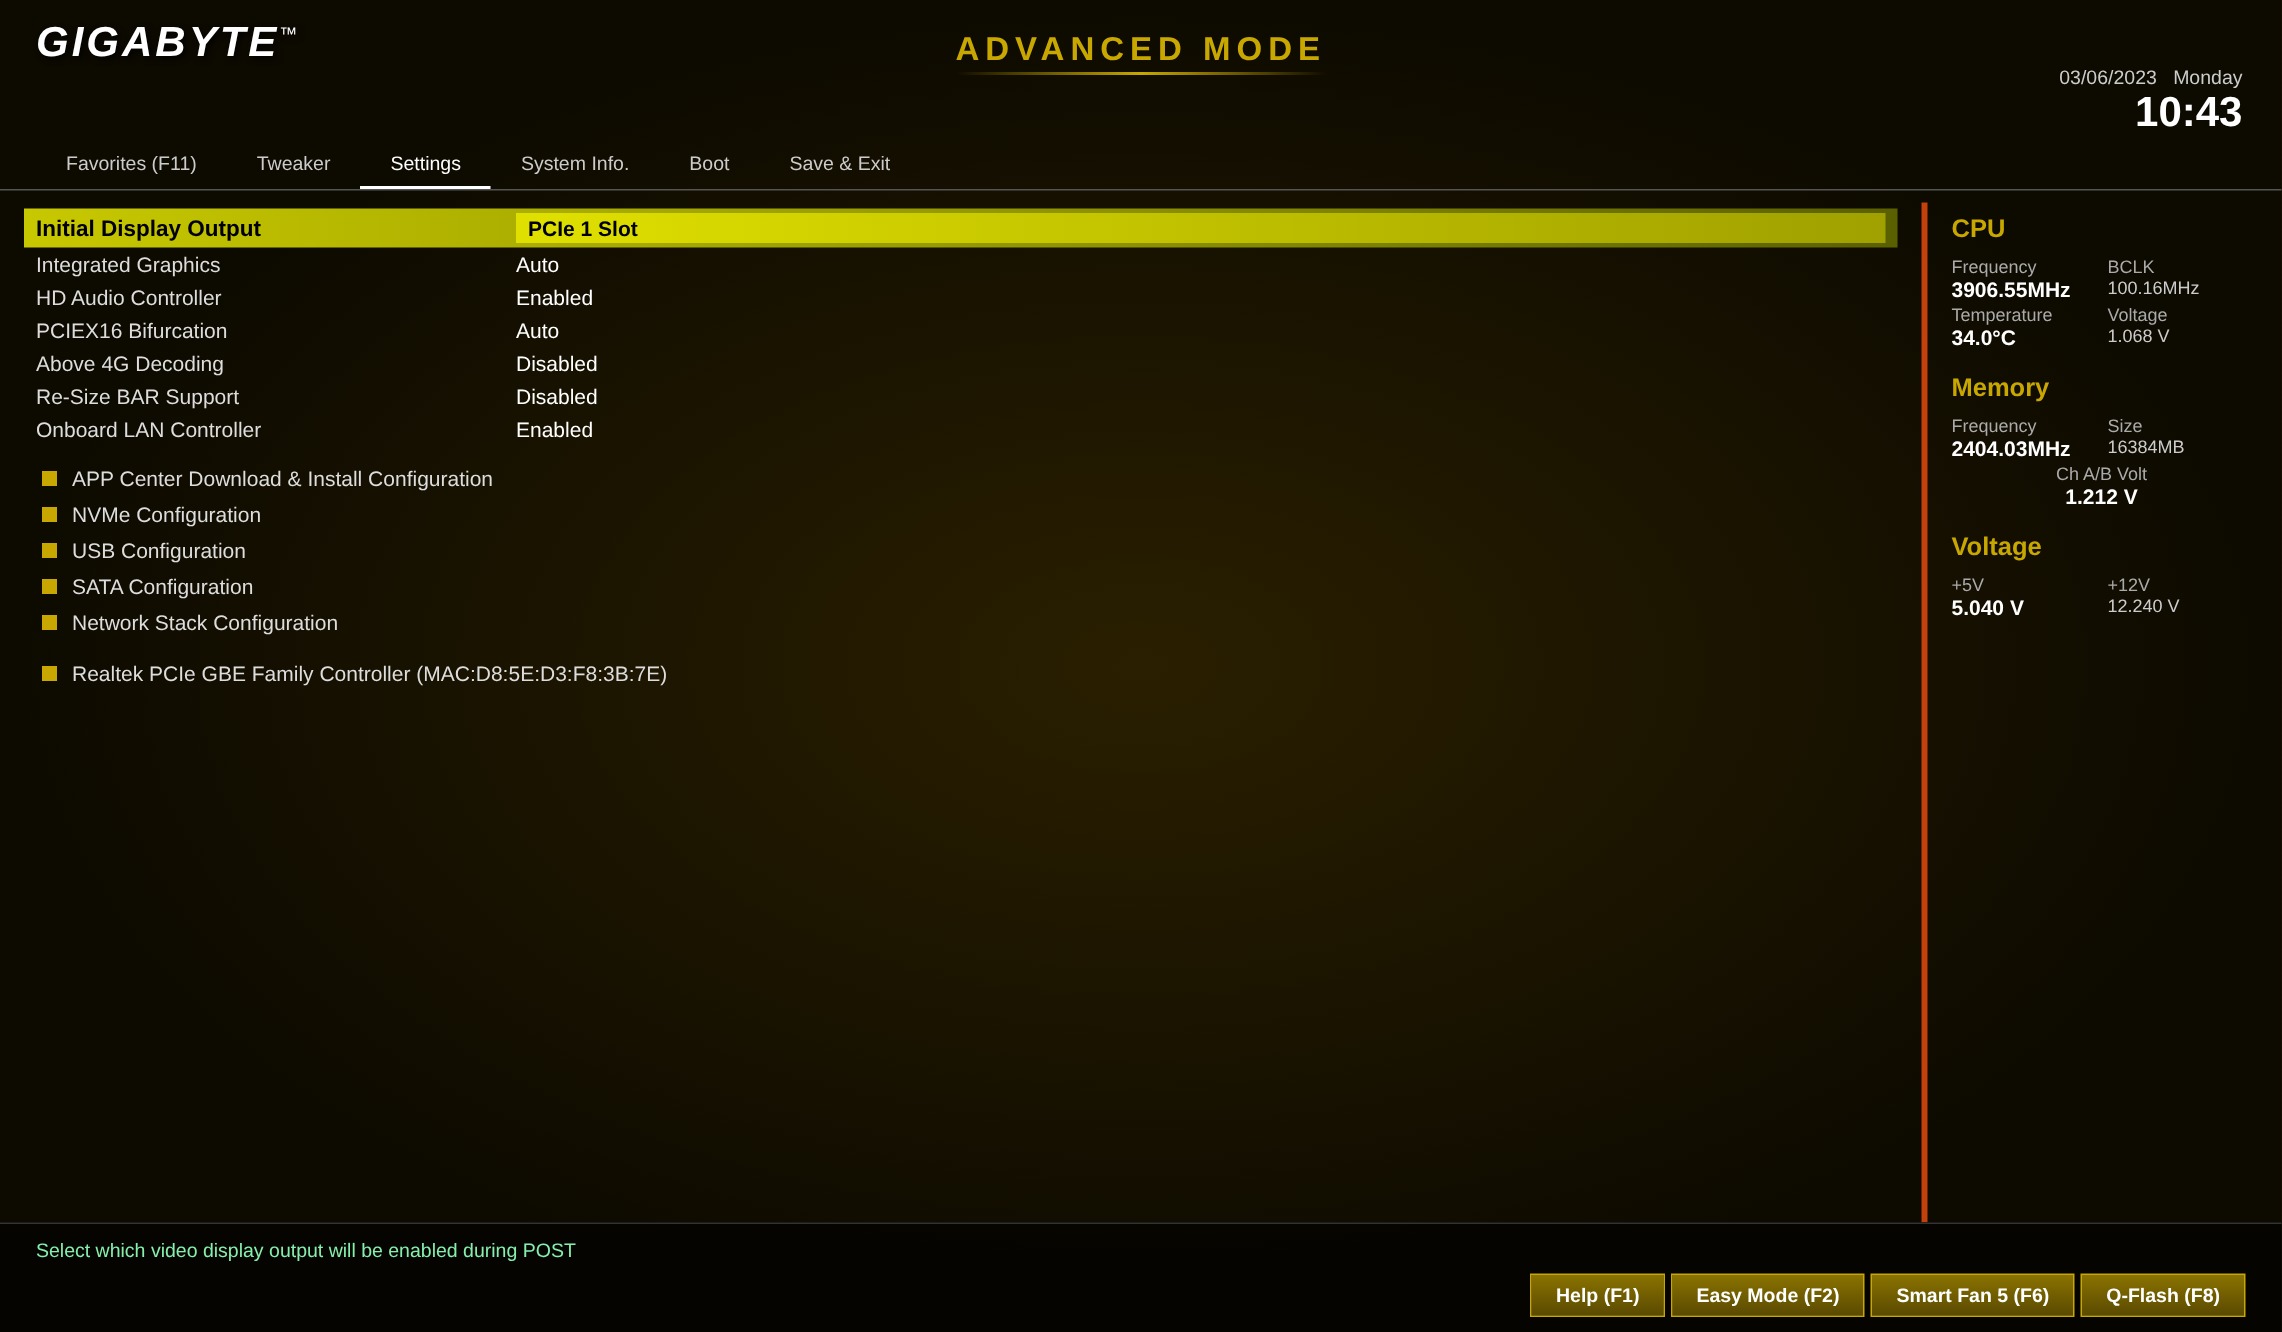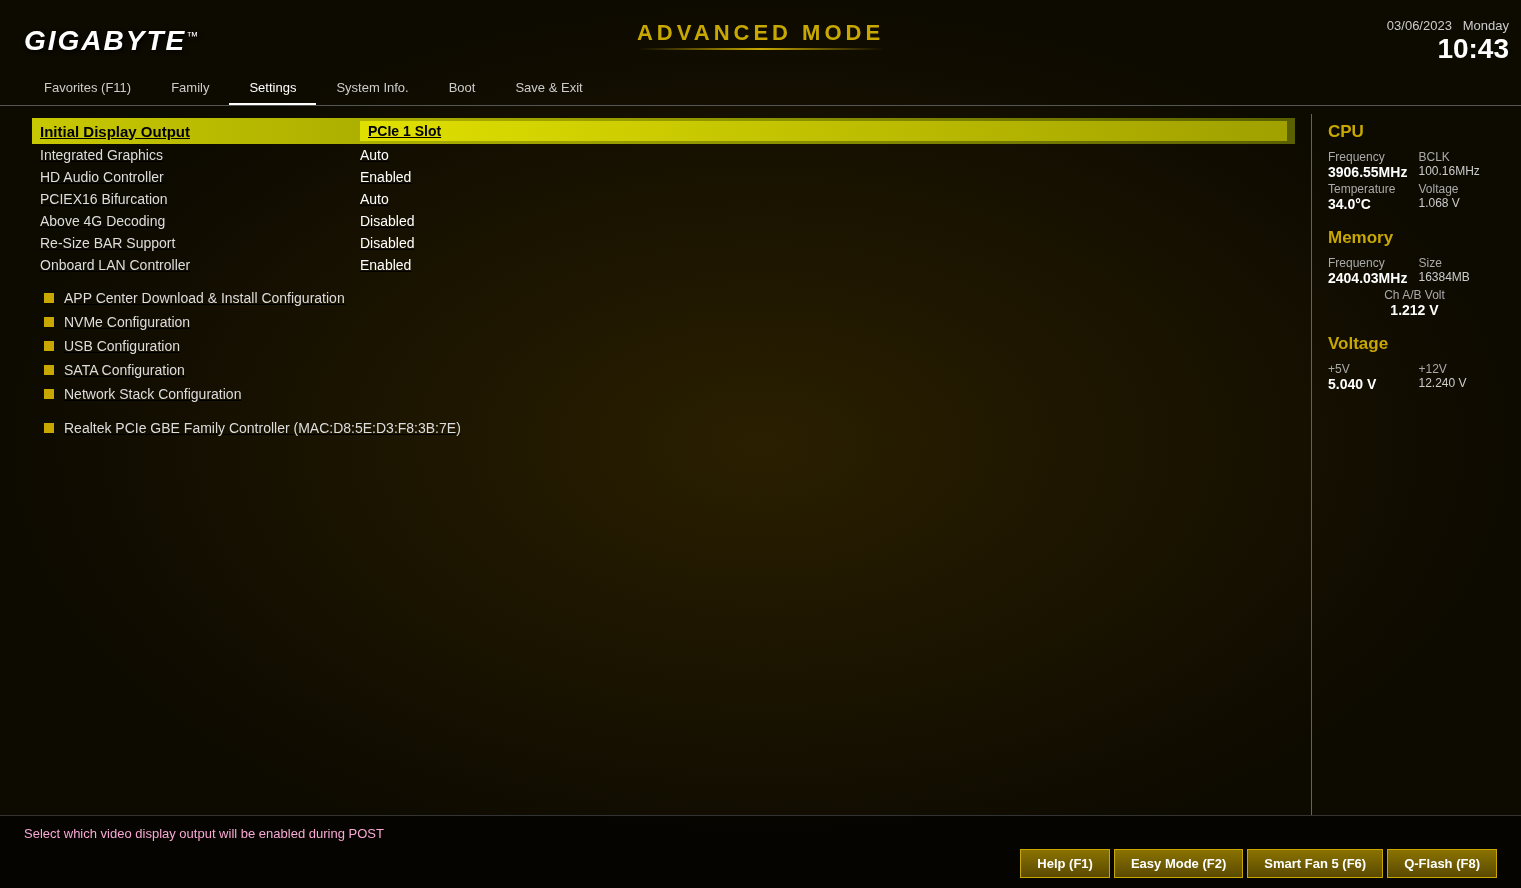--- a/index.html
+++ b/index.html
@@ -28,24 +28,25 @@
       z-index: 1;
       width: 100%;
       height: 100%;
       display: flex;
       flex-direction: column;
     }
 
     
     .header {
       display: flex;
-      align-items: center;
-      padding: 12px 12px 0 24px;
+      align-items: flex-start;
+      padding: 12px 26px 0 24px;
       position: relative;
       min-height: 70px;
+      flex-direction: column;
     }
 
     .logo {
       color: #fff;
       font-size: 28px;
       font-weight: 900;
       letter-spacing: 2px;
       font-style: italic;
       text-shadow: 2px 2px 4px rgba(0,0,0,0.8);
       margin-right: 60px;
@@ -124,23 +125,22 @@
     .main-content {
       display: flex;
       flex: 1;
       padding: 8px 0 0 0;
       overflow: hidden;
     }
 
     
     .settings-panel {
       flex: 1;
-      padding: 4px 16px 4px 40px;
+      padding: 4px 16px 4px 24px;
       overflow-y: auto;
-      text-decoration: underline;
     }
 
     
     .setting-row {
       display: flex;
       align-items: center;
       padding: 3px 0;
       font-size: 14px;
     }
 
@@ -196,23 +196,23 @@
       flex-shrink: 0;
     }
 
     
     .spacer {
       height: 10px;
     }
 
     
     .info-panel {
-      width: 210px;
+      width: 240px;
       padding: 8px 20px 8px 16px;
-      border-left: 1px solid #c2410c;
+      border-left: 4px solid #c2410c;
     }
 
     .info-section {
       margin-bottom: 16px;
     }
 
     .info-section-title {
       color: #c8a800;
       font-size: 17px;
       font-weight: bold;
@@ -243,21 +243,21 @@
     }
 
     
     .footer {
       background: rgba(0,0,0,0.6);
       padding: 10px 24px;
       border-top: 1px solid #333;
     }
 
     .footer-text {
-      color: #f9a8d4;
+      color: #86efac;
       font-size: 13px;
       margin-bottom: 8px;
     }
 
     .footer-buttons {
       display: flex;
       justify-content: flex-end;
       gap: 4px;
     }
 
@@ -300,21 +300,21 @@
         <span>03/06/2023</span>
         &nbsp;
         <span>Monday</span>
       </div>
       <div class="time">10:43</div>
     </div>
   </div>
 
   <div class="nav-tabs">
     <div class="nav-tab">Favorites (F11)</div>
-    <div class="nav-tab">Family</div>
+    <div class="nav-tab">Tweaker</div>
     <div class="nav-tab active">Settings</div>
     <div class="nav-tab">System Info.</div>
     <div class="nav-tab">Boot</div>
     <div class="nav-tab">Save &amp; Exit</div>
   </div>
 
   <div class="main-content">
 
     <div class="settings-panel">
 

